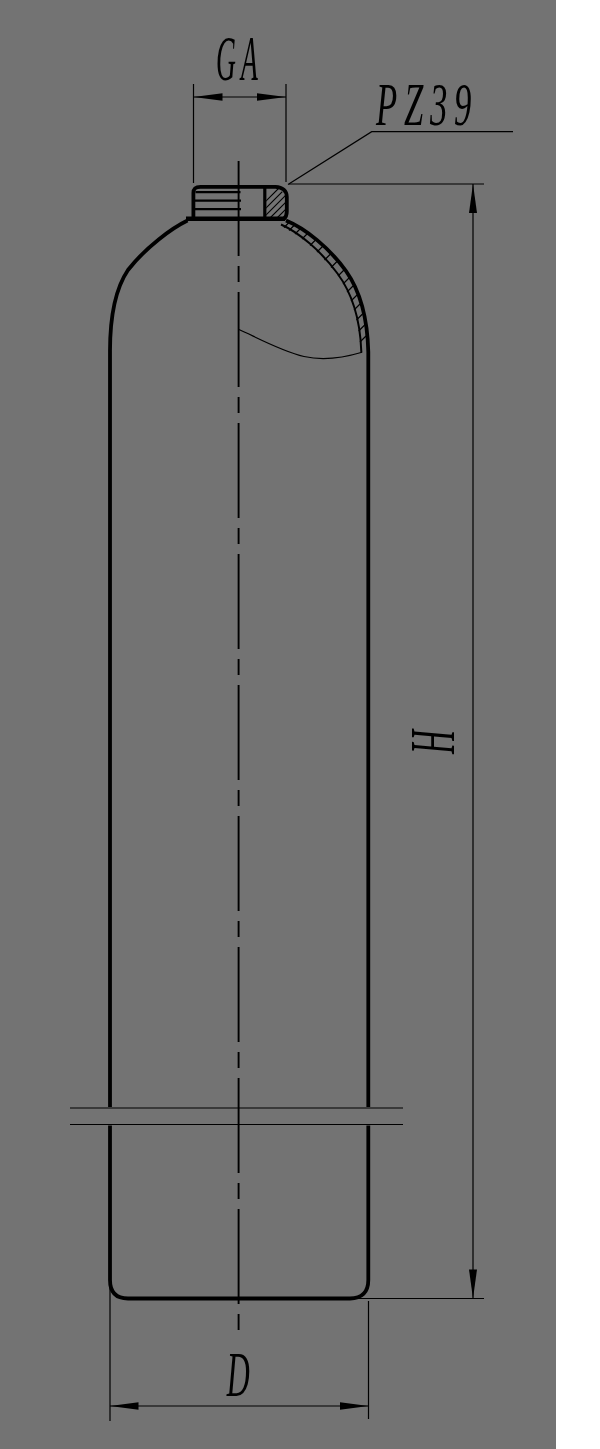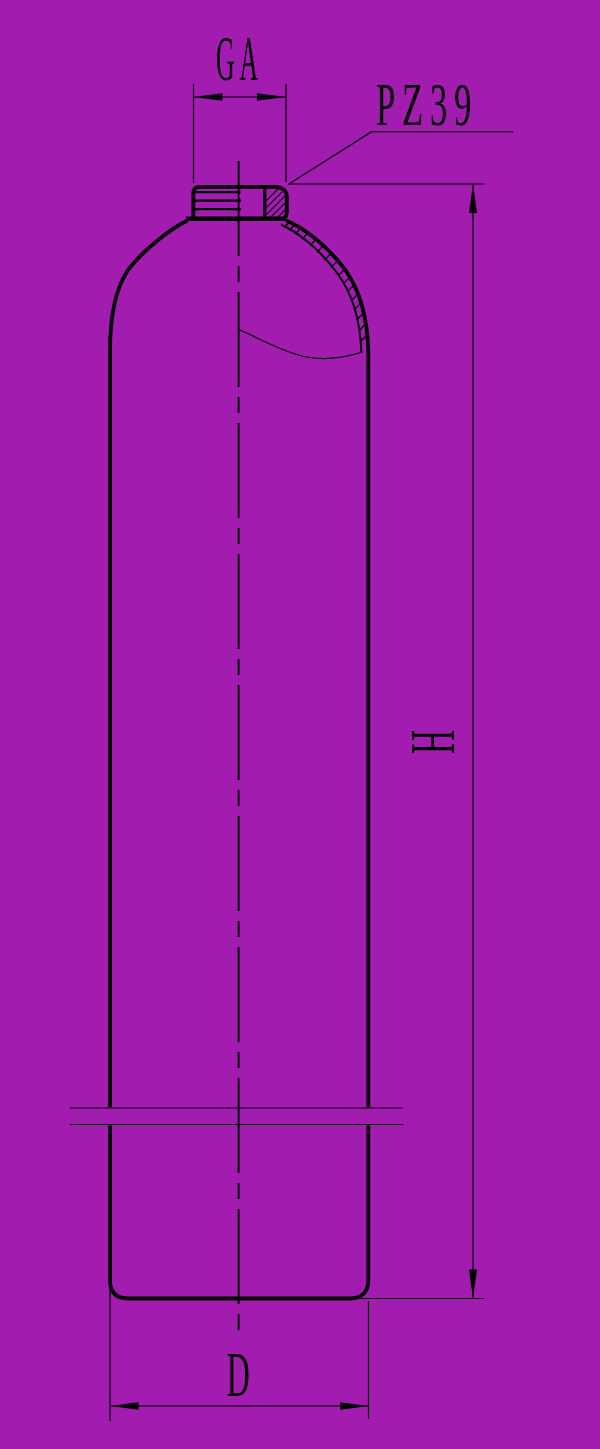--- a/index.html
+++ b/index.html
@@ -1,16 +1,16 @@
 <!DOCTYPE html>
 <html><head>
 <meta charset="utf-8">
 <style>
   html,body{margin:0;padding:0;background:#ffffff;}
-  .stage{width:600px;height:1449px;background:#a21caf;overflow:hidden;}
+  .stage{width:556px;height:1449px;background:#737373;overflow:hidden;font-style:italic;}
   svg{display:block;}
   .o  {stroke:#000;fill:none;stroke-width:3.8;stroke-linecap:butt;stroke-linejoin:round;}
   .o2 {stroke:#000;fill:none;stroke-width:4.4;stroke-linecap:butt;}
   .m  {stroke:#000;fill:none;stroke-width:2.2;stroke-linecap:butt;}
   .m2 {stroke:#000;fill:none;stroke-width:2.0;stroke-linecap:butt;}
   .b  {stroke:#000;fill:none;stroke-width:3.2;stroke-linecap:butt;}
   .t  {stroke:#000;fill:none;stroke-width:1.2;stroke-linecap:butt;}
   .ct {stroke:#000;fill:none;stroke-width:1.9;stroke-dasharray:95 10 16 10;}
   .arw{fill:#000;stroke:none;}
   text{font-family:"Liberation Serif","DejaVu Serif",serif;fill:#000;}

